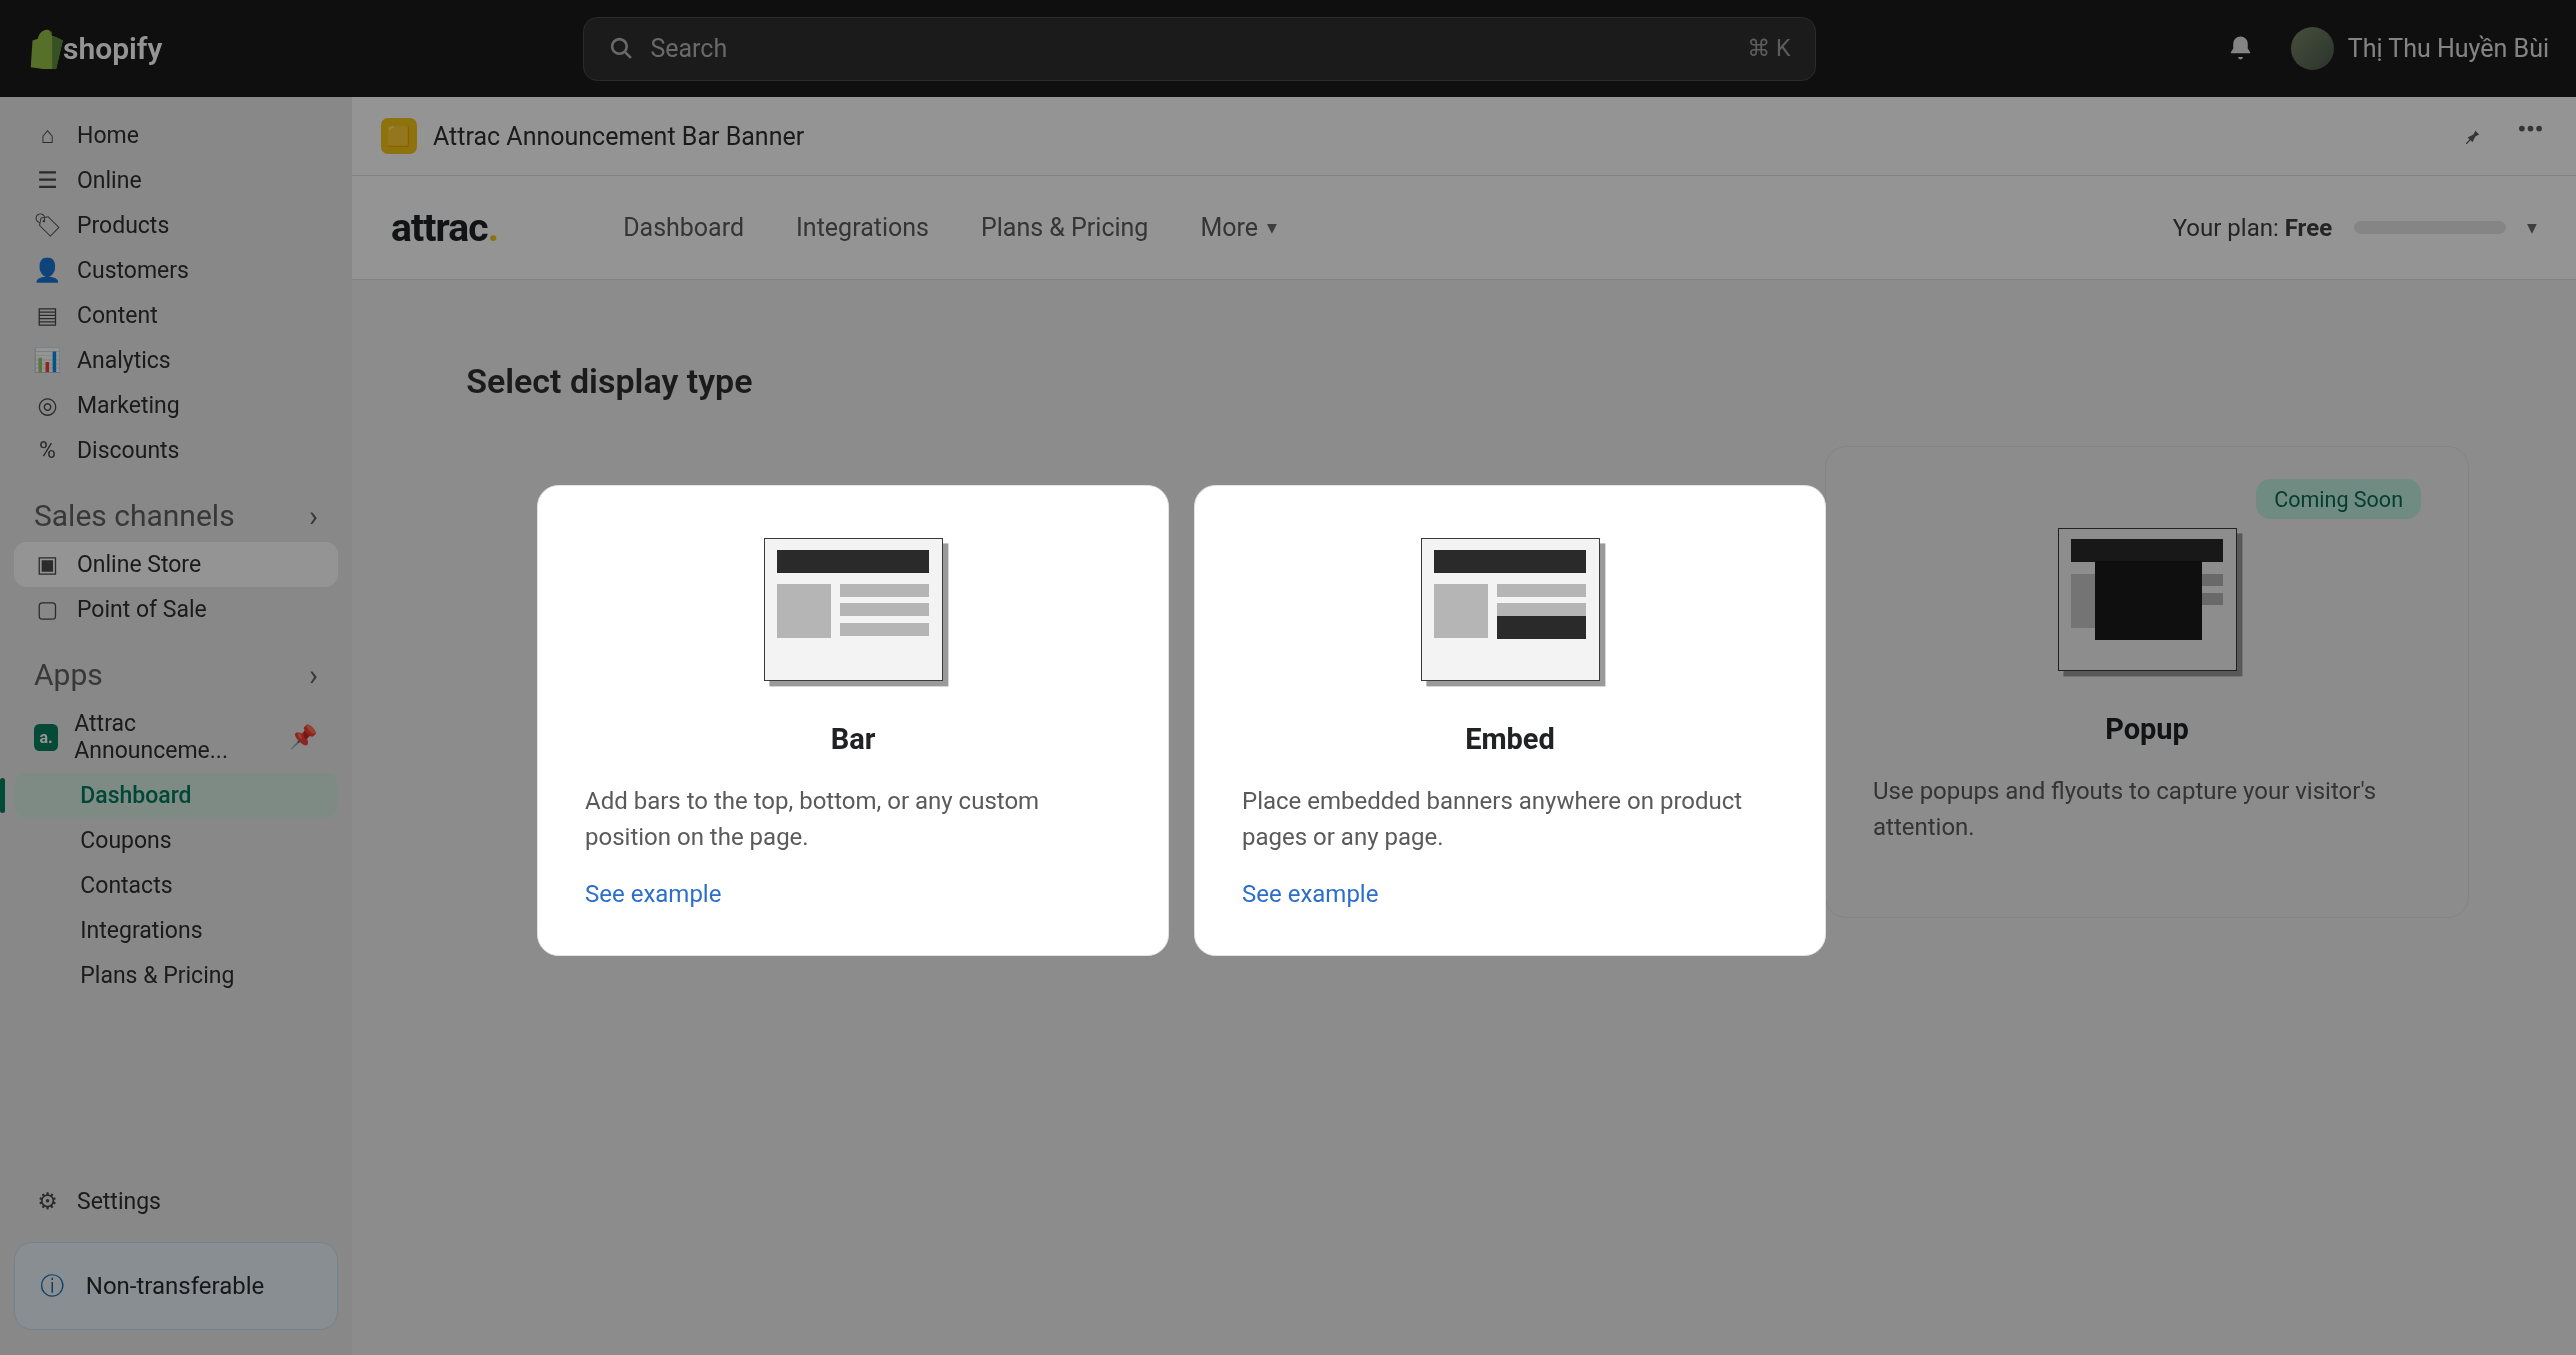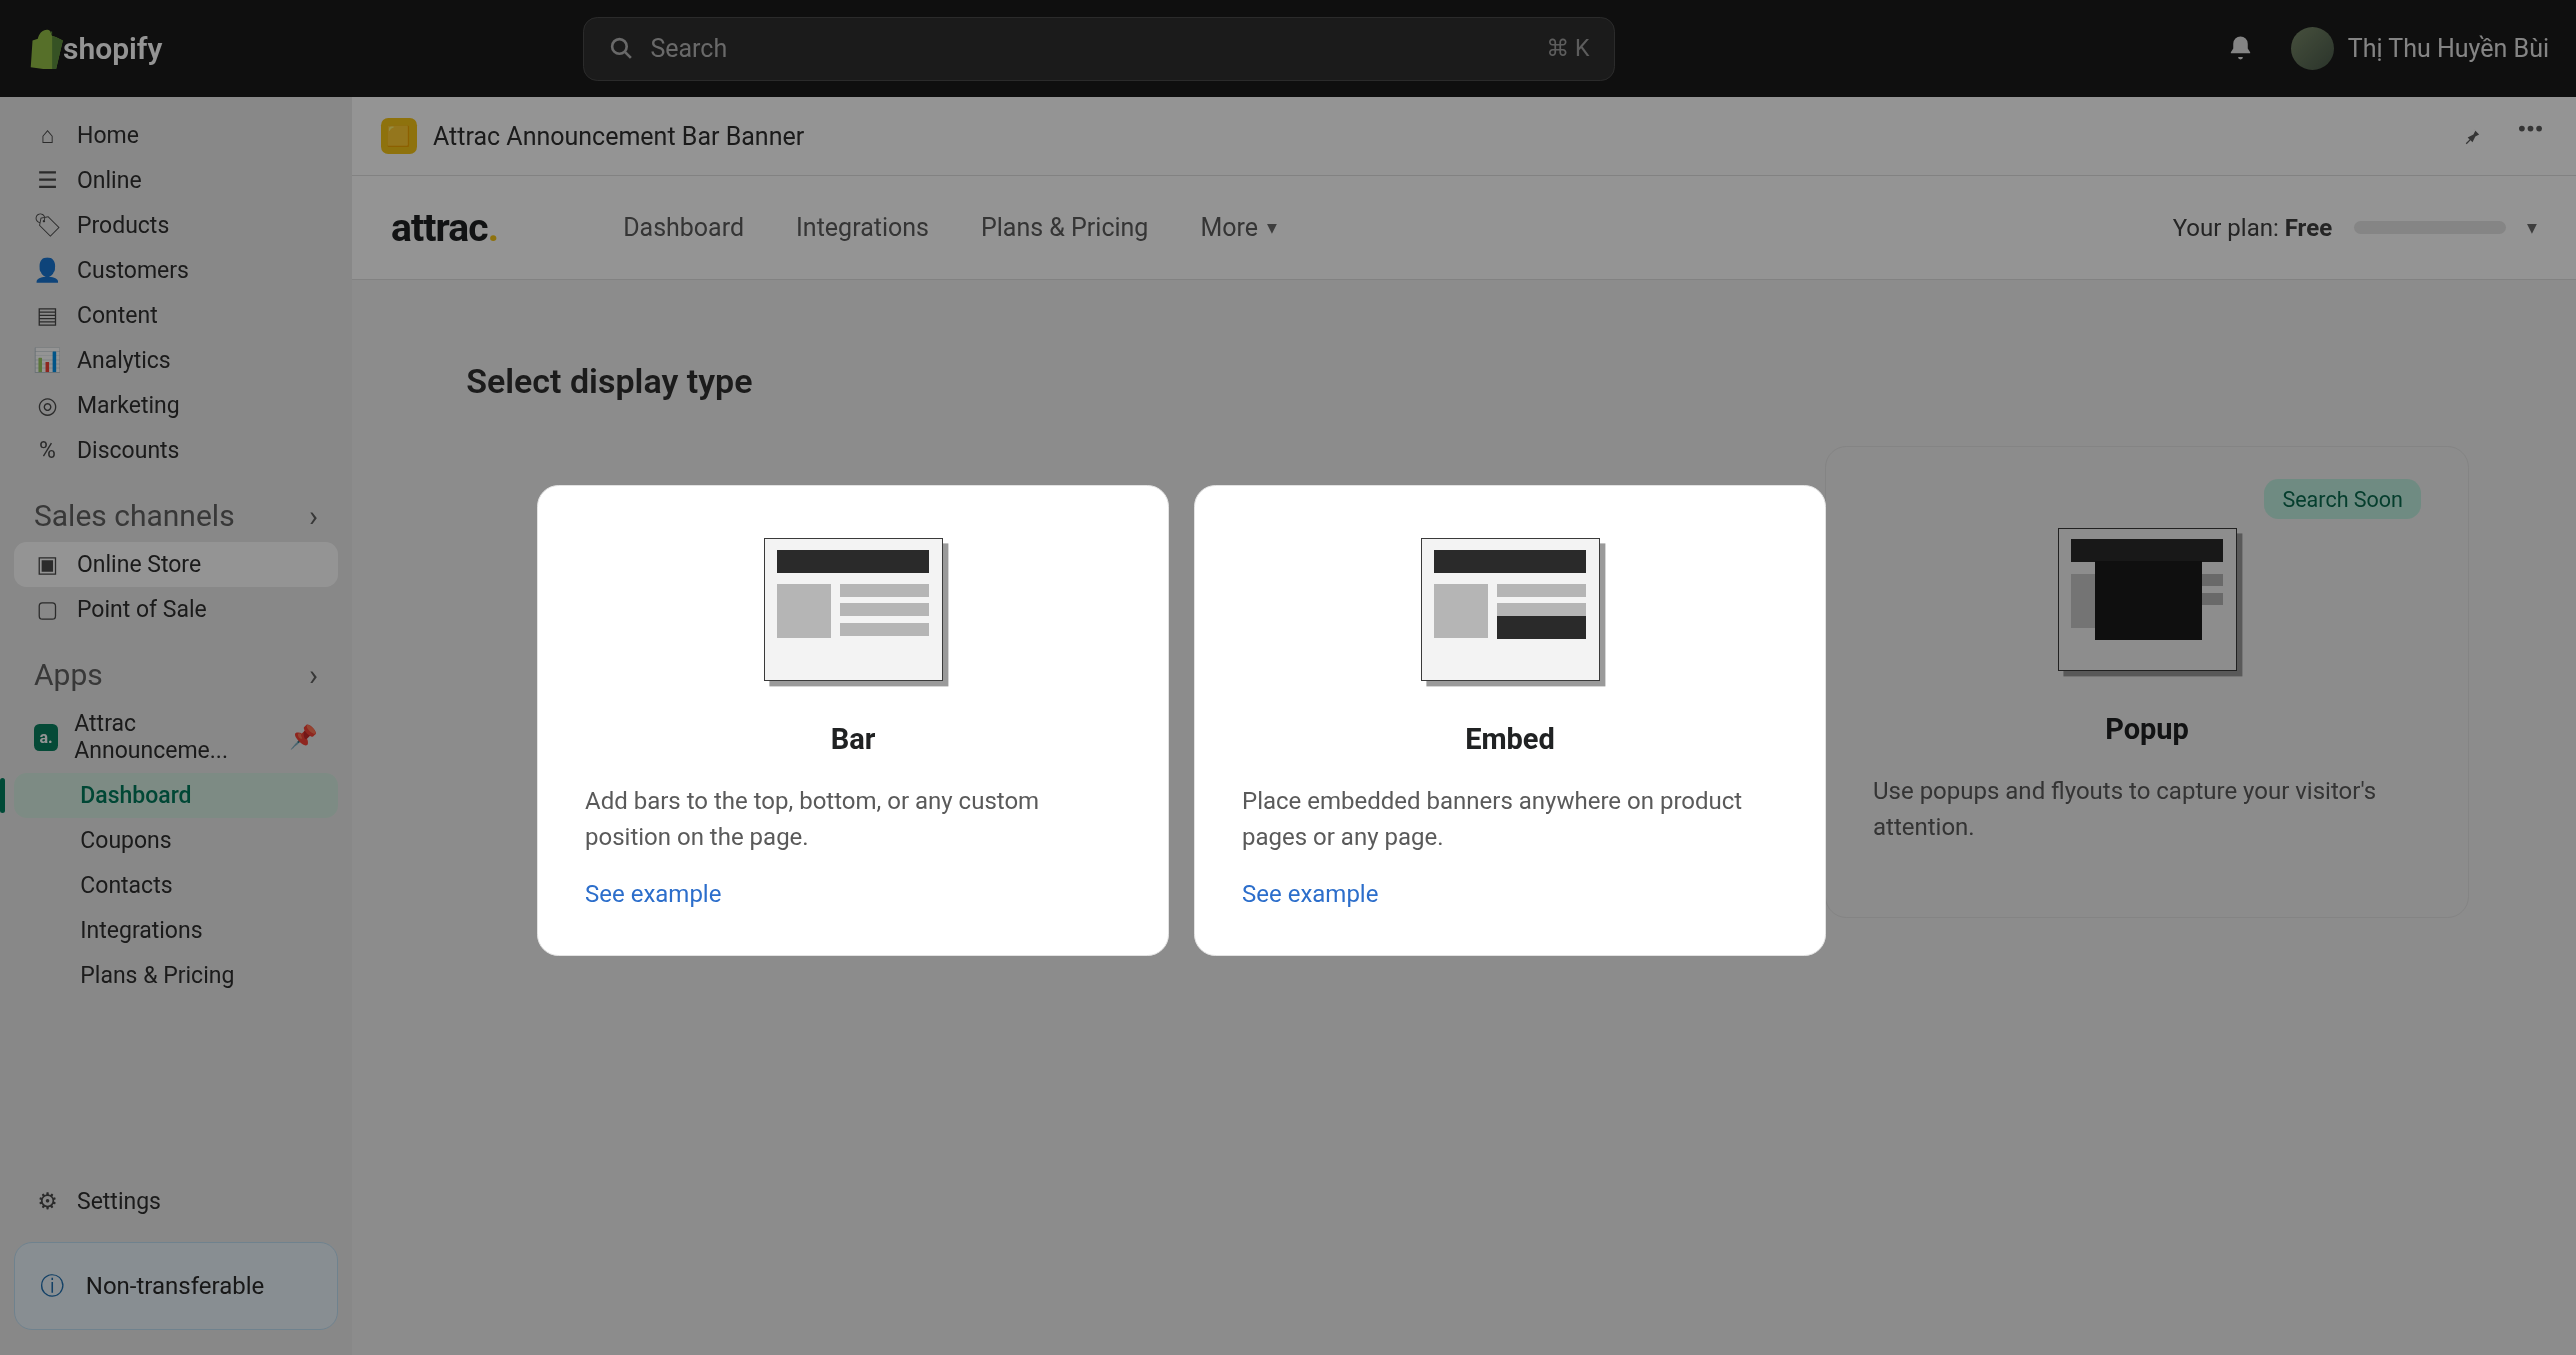--- a/index.html
+++ b/index.html
@@ -4,21 +4,21 @@
 <style>
 * { box-sizing: border-box; margin: 0; padding: 0; }
 body { font-family: -apple-system, BlinkMacSystemFont, "Segoe UI", Roboto, sans-serif; background: #f1f1f1; color: #202223; overflow: hidden; }
 .app { width: 2576px; height: 1355px; position: relative; transform-origin: top left; }
 
 
 .topbar { height: 97px; background: #1a1a1a; display: flex; align-items: center; padding: 0 27px; gap: 18px; }
 .logo { display: flex; align-items: center; gap: 0; color: #fff; font-size: 30px; font-weight: 600; }
 .logo-bag { width: 36px; height: 41px; }
 .search-wrap { flex: 0 0 auto; margin-left: 403px; }
-.search { width: 1032px; height: 64px; background: #303030; border: 0.9px solid #4a4a4a; border-radius: 14.3px; display: flex; align-items: center; padding: 0 25px; color: #b5b5b5; font-size: 25px; }
+.search { width: 1233px; height: 64px; background: #303030; border: 0.9px solid #4a4a4a; border-radius: 14.3px; display: flex; align-items: center; padding: 0 25px; color: #b5b5b5; font-size: 25px; }
 .search .si { margin-right: 16px; }
 .search .hint { margin-left: auto; color: #a0a0a0; font-size: 23px; }
 .topbar-right { margin-left: auto; display: flex; align-items: center; gap: 36px; }
 .bell { color: #e3e3e3; }
 .user { display: flex; align-items: center; gap: 14.3px; color: #e3e3e3; font-size: 25px; }
 .avatar { width: 43px; height: 43px; border-radius: 50%; background: linear-gradient(135deg,#7a8a6a,#4a5a4a); }
 
 
 .body { display: flex; height: calc(100% - 97px); }
 .sidebar { width: 430px; background: #ebebeb; padding: 16px 14.3px; display: flex; flex-direction: column; font-size: 23px; color: #303030; }
@@ -238,21 +238,21 @@
           <span class="caret-dn">▾</span>
         </div>
       </div>
 
       <div class="content">
         <div class="page-title">Select display type</div>
         <div class="cards">
           <div class="card" style="visibility:hidden"></div>
           <div class="card" style="visibility:hidden"></div>
           <div class="card disabled">
-            <div class="cs-badge">Search Soon</div>
+            <div class="cs-badge">Coming Soon</div>
             <div class="thumb popup">
               <div class="bar"></div>
                 <div class="blk" style="background:#c8c8c8"></div>
               <div class="ln l1"></div>
                 <div class="ln l2"></div>
               <div class="pop"></div>
             </div>
             <h3>Popup</h3>
             <p>Use popups and flyouts to capture your visitor's attention.</p>
           </div>

